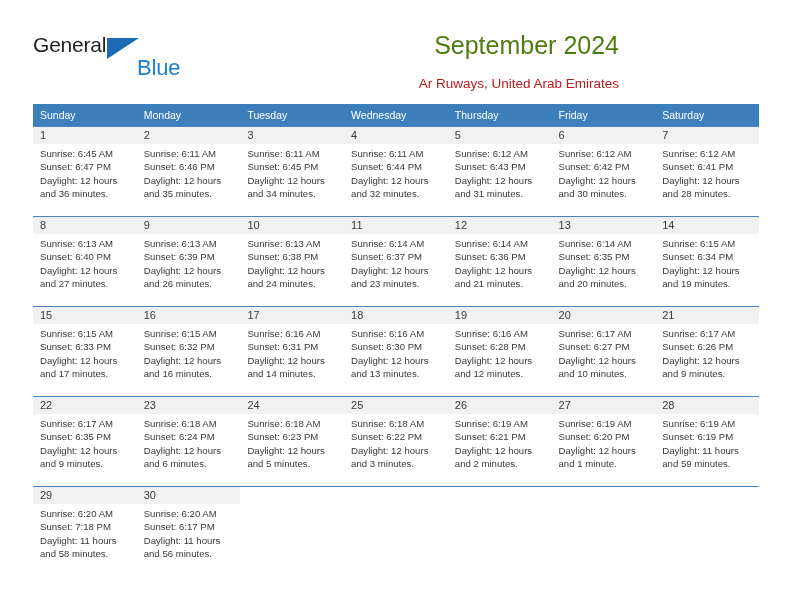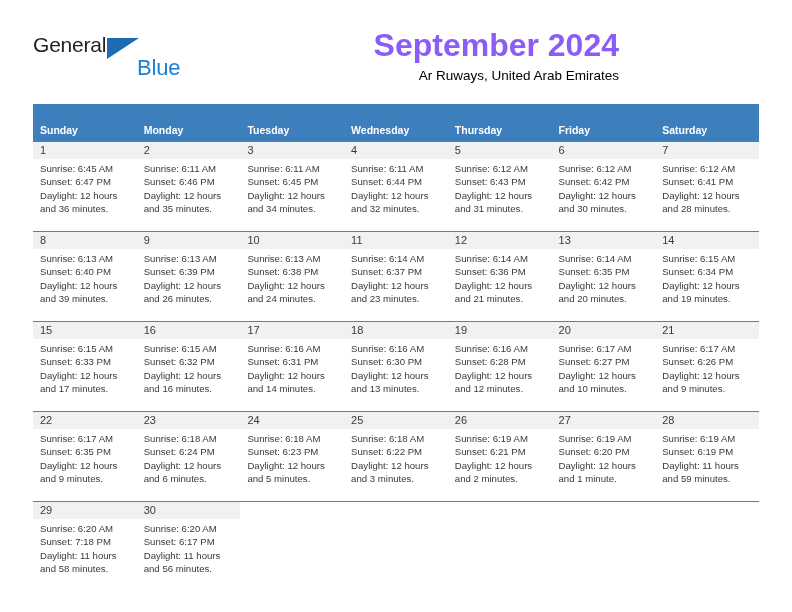--- a/index.html
+++ b/index.html
@@ -67,51 +67,51 @@
     margin-left: 46px;
   }
 
   .title-block {
     position: absolute;
     right: 33px;
     top: 28px;
     text-align: right;
   }
   .cal-title {
-    font-size: 32px;
-    font-weight: bold;
-    color: #8b5cf6;
+    font-size: 25px;
+    font-weight: normal;
+    color: #4d7c0f;
     line-height: 34px;
     white-space: nowrap;
   }
   .cal-subtitle {
     font-size: 13.5px;
-    color: #000000;
+    color: #b91c1c;
     line-height: 20px;
-    margin-top: 4px;
+    margin-top: 12px;
     white-space: nowrap;
   }
 
   
   .calendar {
     position: absolute;
     left: 33px;
     top: 104px;
     width: 726px;
     border-collapse: collapse;
     table-layout: fixed;
   }
 
   .calendar th {
     background: #3d7ebd;
     color: #ffffff;
     font-size: 10.5px;
-    font-weight: bold;
+    font-weight: normal;
     text-align: left;
-    padding: 20px 0 5px 7px;
+    padding: 5px 0 5px 7px;
     height: 12px;
     border: none;
   }
 
   .week-row > td {
     padding: 0;
     vertical-align: top;
     border-top: 1px solid #4a83bf;
     border-bottom: none;
     background: #ffffff;
@@ -259,21 +259,21 @@
       </tr>
 
       <tr class="week-row">
         <td>
           <div class="cell">
             <div class="daynum-band">8</div>
             <div class="details">
               <div>Sunrise: 6:13 AM</div>
               <div>Sunset: 6:40 PM</div>
               <div>Daylight: 12 hours</div>
-              <div>and 39 minutes.</div>
+              <div>and 27 minutes.</div>
             </div>
           </div>
         </td>
         <td>
           <div class="cell">
             <div class="daynum-band">9</div>
             <div class="details">
               <div>Sunrise: 6:13 AM</div>
               <div>Sunset: 6:39 PM</div>
               <div>Daylight: 12 hours</div>

